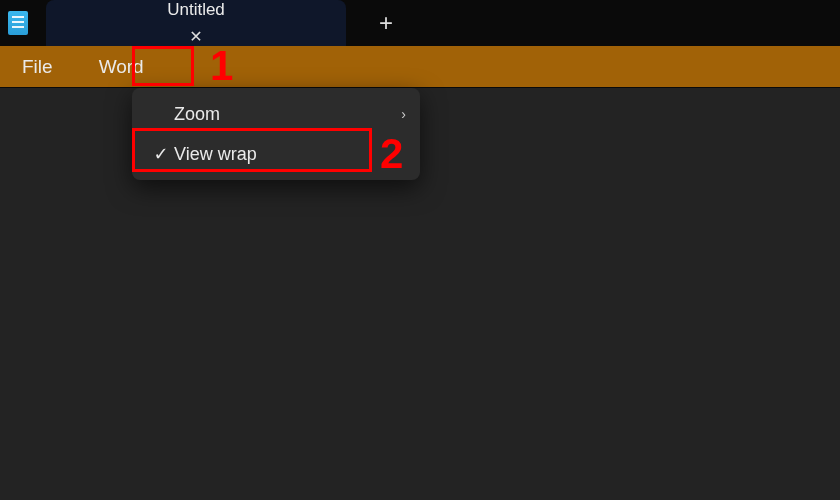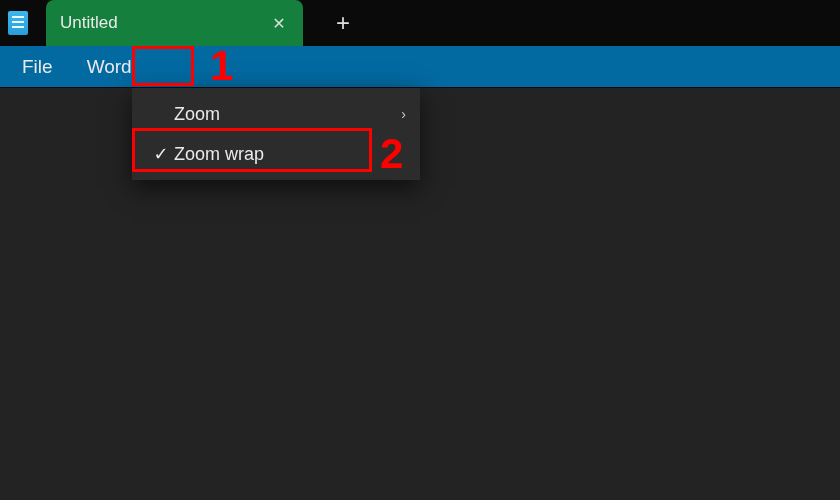--- a/index.html
+++ b/index.html
@@ -31,52 +31,53 @@
       content: "";
       position: absolute;
       left: 4px; right: 4px; top: 5px;
       height: 2px;
       background: #fff;
       box-shadow: 0 5px 0 #fff, 0 10px 0 #fff;
       opacity: 0.9;
     }
     .tab {
       height: 46px;
-      width: 257px;
-      background: #15803d;
+      width: 300px;
+      background: #0f172a;
       border-top-left-radius: 8px;
       border-top-right-radius: 8px;
       display: flex;
       align-items: center;
       padding: 0 14px;
       font-size: 17px;
       position: relative;
+      flex-direction: column;
     }
     .tab-title { flex: 1; color: #eaeaea; }
     .tab-close {
       width: 20px; height: 20px;
       display: flex; align-items: center; justify-content: center;
       color: #ddd;
       font-size: 16px;
       cursor: pointer;
     }
     .new-tab {
       width: 40px; height: 40px;
       display: flex; align-items: center; justify-content: center;
       color: #ddd; font-size: 24px; font-weight: 300;
       margin-left: 20px;
       cursor: pointer;
     }
     .menubar {
       height: 42px;
-      background: #0369a1;
+      background: #a16207;
       display: flex;
       align-items: center;
       padding: 0 6px;
-      gap: 2px;
+      gap: 14px;
       border-bottom: 1px solid #0a0a0a;
     }
     .menu-item {
       padding: 6px 16px;
       font-size: 19px;
       color: #eaeaea;
       cursor: pointer;
       border-radius: 4px;
     }
     .highlight-box-1 {
@@ -95,21 +96,21 @@
       font-weight: 700;
       pointer-events: none;
     }
     .callout-1 { left: 210px; top: 42px; }
     .callout-2 { left: 380px; top: 130px; }
     .dropdown {
       position: absolute;
       left: 132px; top: 88px;
       width: 288px;
       background: #2c2c2c;
-      border-radius: 0;
+      border-radius: 8px;
       padding: 6px 0;
       box-shadow: 0 8px 24px rgba(0,0,0,0.6);
     }
     .dropdown-item {
       height: 40px;
       display: flex;
       align-items: center;
       padding: 0 14px 0 16px;
       font-size: 18px;
       color: #eaeaea;
@@ -155,20 +156,20 @@
 </div>
 
 <div class="dropdown">
   <div class="dropdown-item">
     <span class="check"></span>
     <span class="label">Zoom</span>
     <span class="chev">›</span>
   </div>
   <div class="dropdown-item">
     <span class="check">✓</span>
-    <span class="label">Zoom wrap</span>
+    <span class="label">View wrap</span>
   </div>
 </div>
 
 <div class="highlight-box-1 hl-view"></div>
 <div class="highlight-box-1 hl-status"></div>
 <div class="callout callout-1">1</div>
 <div class="callout callout-2">2</div>
 
 </body></html>

